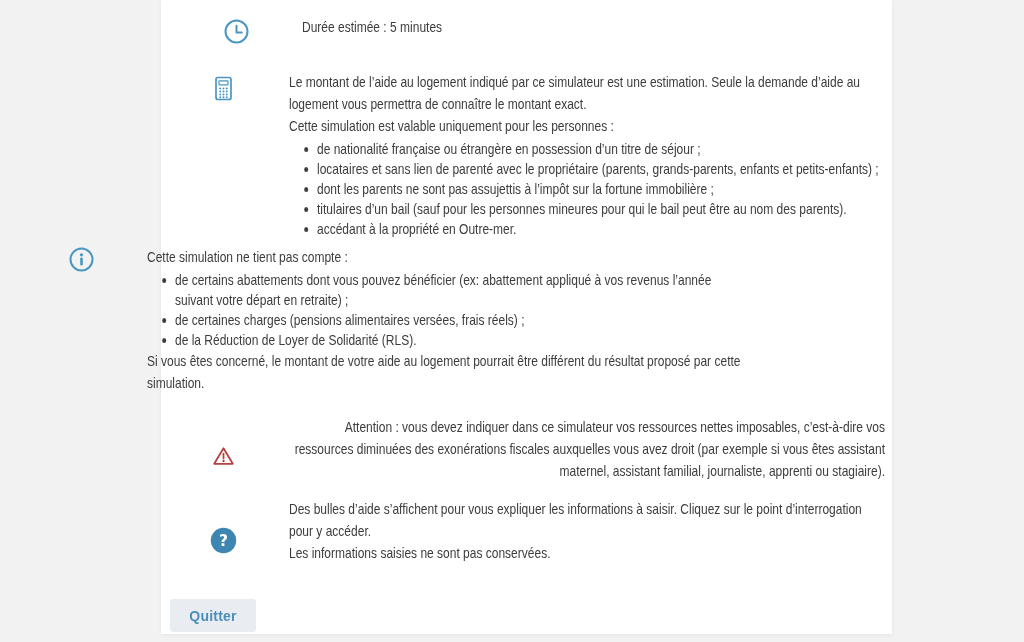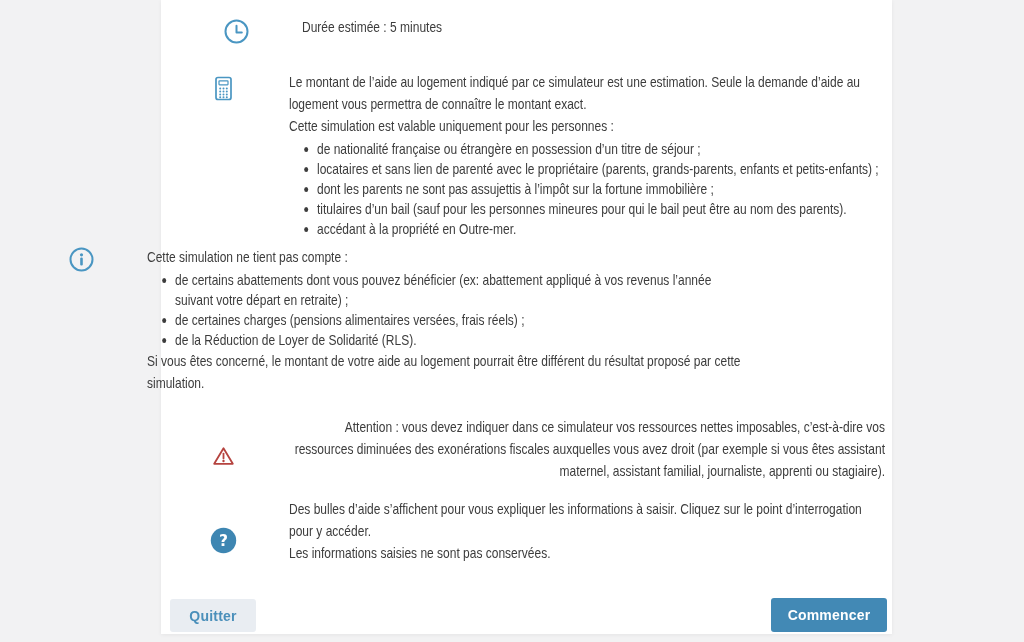--- a/index.html
+++ b/index.html
@@ -171,15 +171,14 @@
         <text x="13.5" y="19" text-anchor="middle" font-size="15.5" font-weight="bold" font-family="DejaVu Sans, sans-serif" fill="#ffffff">?</text>
       </svg>
     </div>
     <div class="text-col">
       <p>Des bulles d’aide s’affichent pour vous expliquer les informations à saisir. Cliquez sur le point d’interrogation pour y accéder.</p>
       <p class="mt6">Les informations saisies ne sont pas conservées.</p>
     </div>
   </div>
 
   <button class="btn btn-quit">Quitter</button>
-  <button class="btn btn-start">Commencer</button>
 
 </div>
 
 </body></html>

